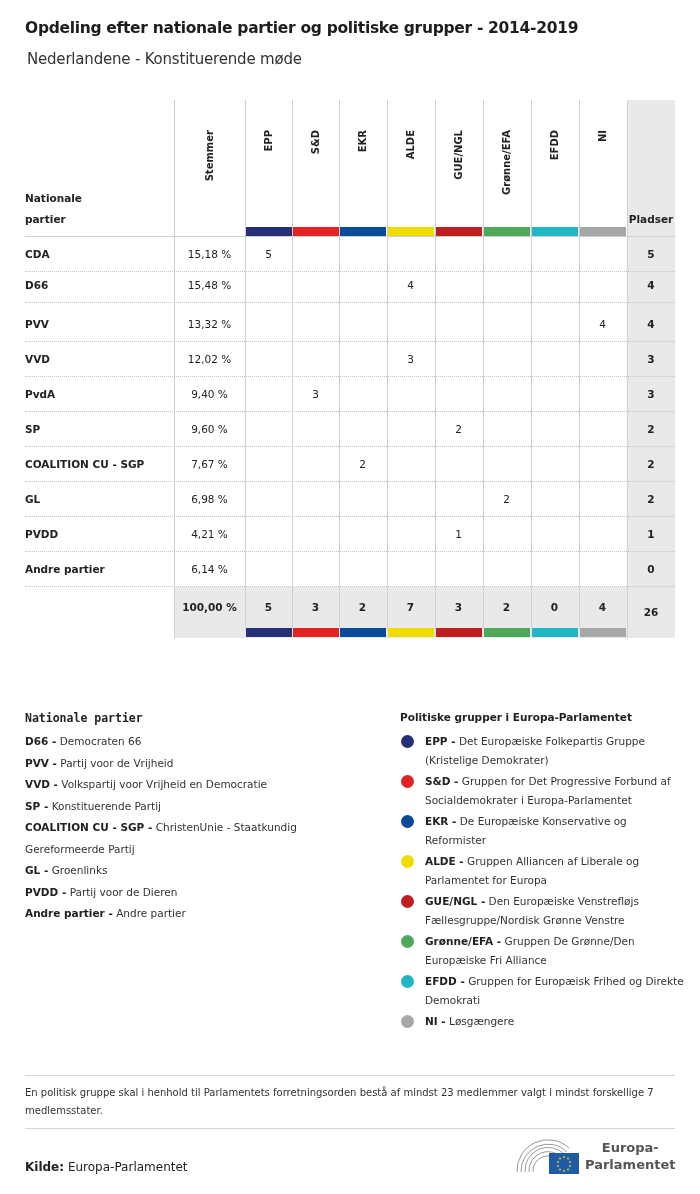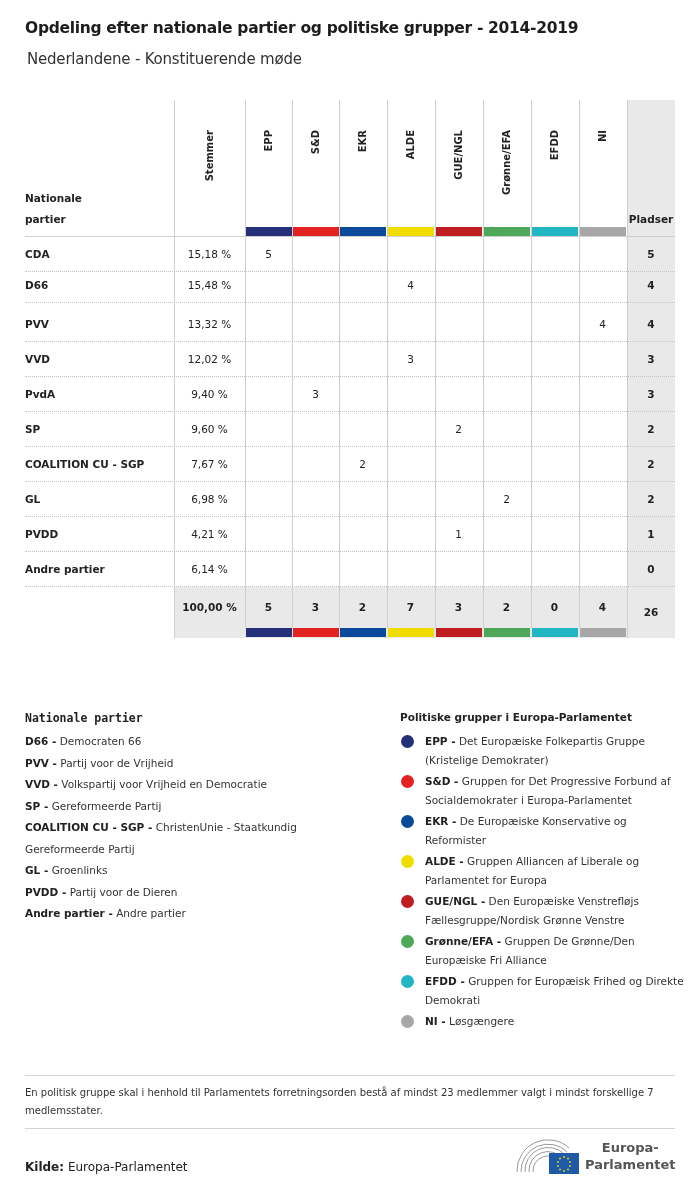--- a/index.html
+++ b/index.html
@@ -184,21 +184,21 @@
     <div class="sum-cell" style="left: 554px; width: 47px;">4</div>
     <div class="sum-total">26</div>
   </div>
 
 <div class="leg-left">
   <div class="leg-left-title">Nationale partier</div>
   <div id="leg-left-items">
       <div class="item"><b>D66 -</b> <span>Democraten 66</span></div>
       <div class="item"><b>PVV -</b> <span>Partij voor de Vrijheid</span></div>
       <div class="item"><b>VVD -</b> <span>Volkspartij voor Vrijheid en Democratie</span></div>
-      <div class="item"><b>SP -</b> <span>Gereformeerde Partij</span></div>
+      <div class="item"><b>SP -</b> <span>Konstituerende Partij</span></div>
       <div class="item"><b>COALITION CU - SGP -</b> <span>ChristenUnie - Staatkundig Gereformeerde Partij</span></div>
       <div class="item"><b>GL -</b> <span>Groenlinks</span></div>
       <div class="item"><b>PVDD -</b> <span>Partij voor de Dieren</span></div>
       <div class="item"><b>Andre partier -</b> <span>Andre partier</span></div>
     </div>
 </div>
 
 <div class="leg-right">
   <div class="leg-right-title">Politiske grupper i Europa-Parlamentet</div>
   <div id="leg-right-items">

